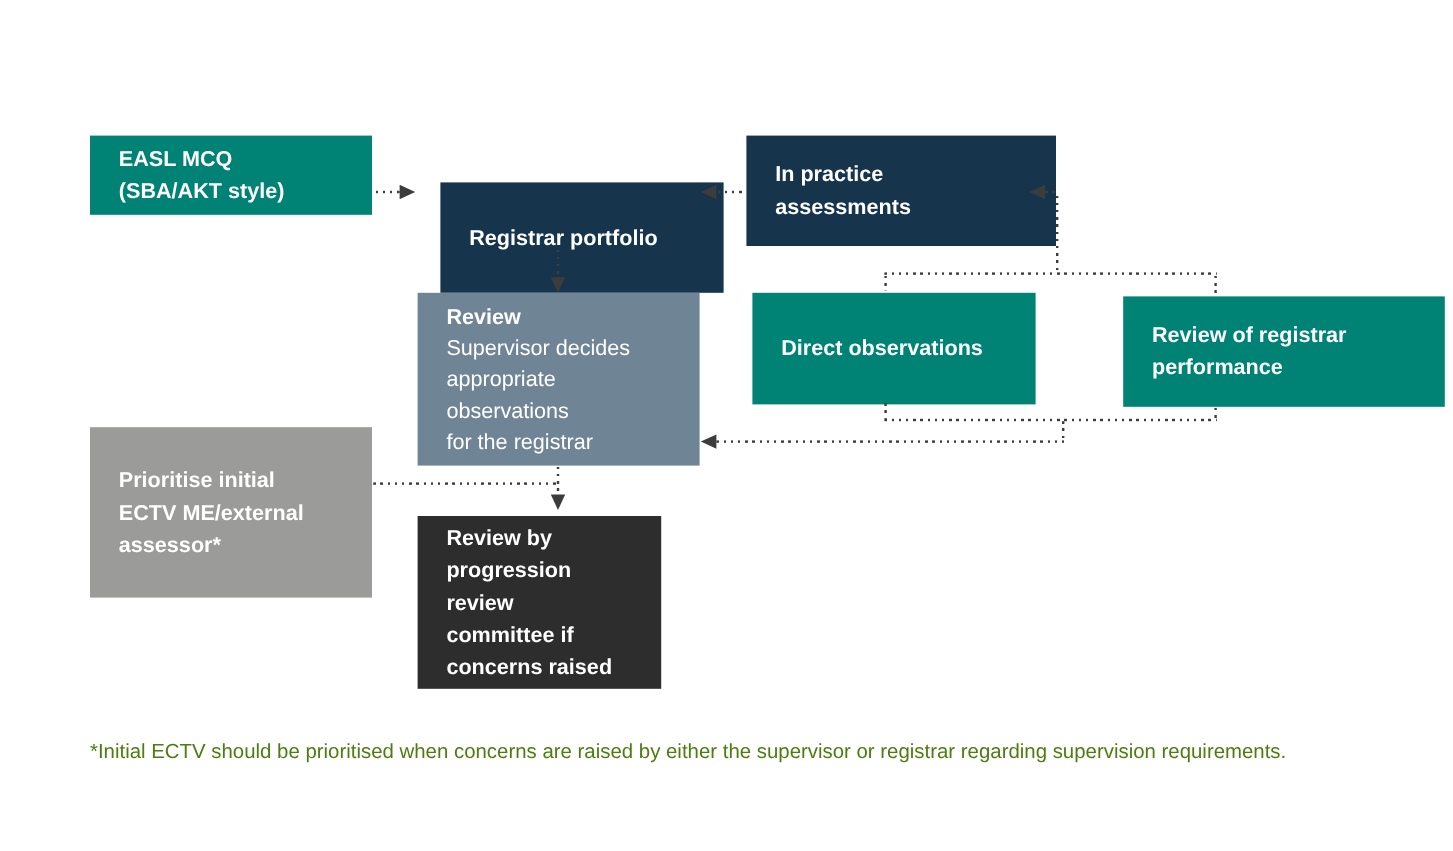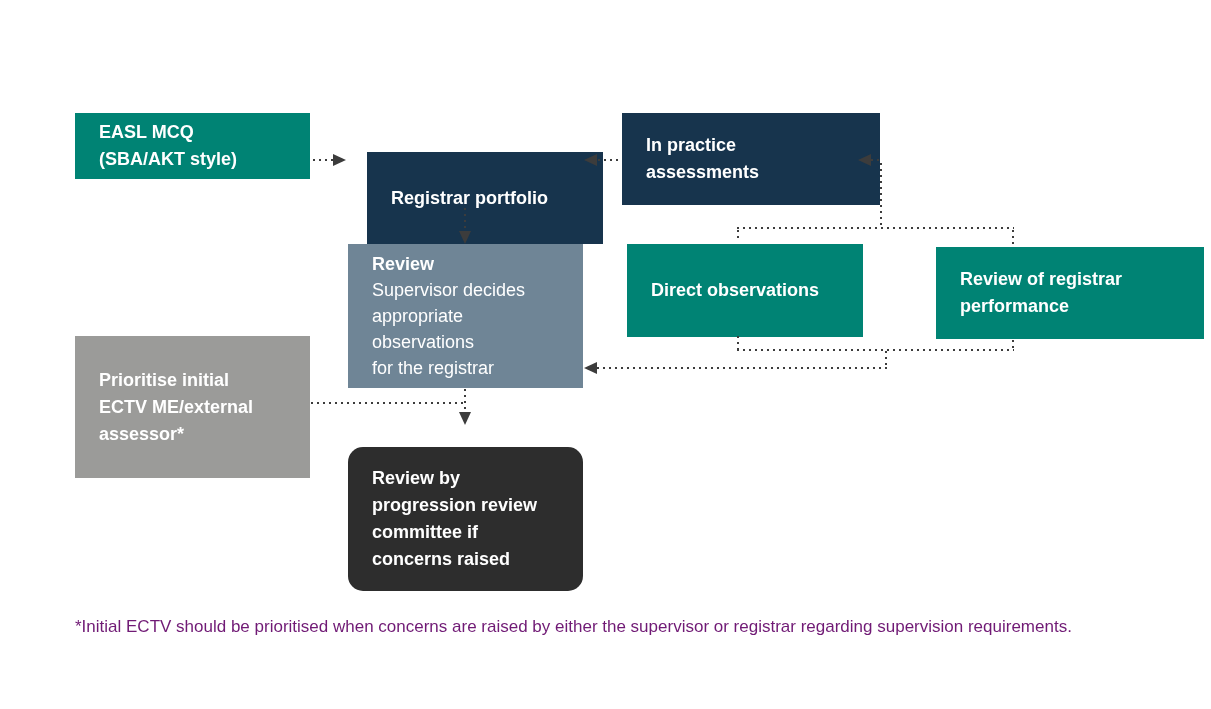--- a/index.html
+++ b/index.html
@@ -27,50 +27,50 @@
     white-space:pre-line;
   }
   .box-body {
     font-size:18px; font-weight:400; line-height:26px;
     white-space:pre-line;
   }
   .box-title { font-size:18px; font-weight:bold; line-height:26px; }
   .teal     { background:#008374; }
   .navy     { background:#17344D; }
   .slate    { background:#6F8596; }
-  .grey     { background:#9B9B99; }
+  .grey     { background:#9B9B99;margin-top:20px; }
   .charcoal { background:#2D2D2D; }
 
   .b-easl        { left:75px;  top:113px; width:235px; height:66px;  }
   .b-portfolio   { left:367px; top:114px; width:236px; height:92px;margin-top:38px;  }
   .b-inpractice  { left:622px; top:113px; width:258px; height:92px;  }
   .b-outcome     { left:348px; top:244px; width:235px; height:144px; }
   .b-directobs   { left:593px; top:244px; width:236px; height:93px;margin-left:34px;  }
   .b-reviewperf  { left:916px; top:247px; width:268px; height:92px;margin-left:20px;  }
   .b-prioritise  { left:75px;  top:336px; width:235px; height:142px; }
-  .b-progression { left:348px; top:447px; width:235px; height:144px;border-radius:15px; }
+  .b-progression { left:348px; top:430px; width:203px; height:144px; }
 
   
   .dl-h {
     position:absolute; height:2px;
     background-image:repeating-linear-gradient(to right,#3C3C3C 0 2px,transparent 2px 6px);
   }
   .dl-v {
     position:absolute; width:2px;
     background-image:repeating-linear-gradient(to bottom,#3C3C3C 0 2px,transparent 2px 6px);
   }
   
   .ah { position:absolute; width:0; height:0; }
   .ah-right { border-top:6px solid transparent; border-bottom:6px solid transparent; border-left:13px solid #3C3C3C; }
   .ah-left  { border-top:6px solid transparent; border-bottom:6px solid transparent; border-right:13px solid #3C3C3C; }
   .ah-down  { border-left:6px solid transparent; border-right:6px solid transparent; border-top:13px solid #3C3C3C; }
 
   .footnote {
     position:absolute; left:75px; top:616px;
-    font-size:17px; line-height:21px; color:#701a75;
+    font-size:17px; line-height:21px; color:#4d7c0f;
     white-space:nowrap;
   }
 </style>
 </head>
 <body>
 
 <div class="canvas">
 
 
   <div class="box teal b-easl">

